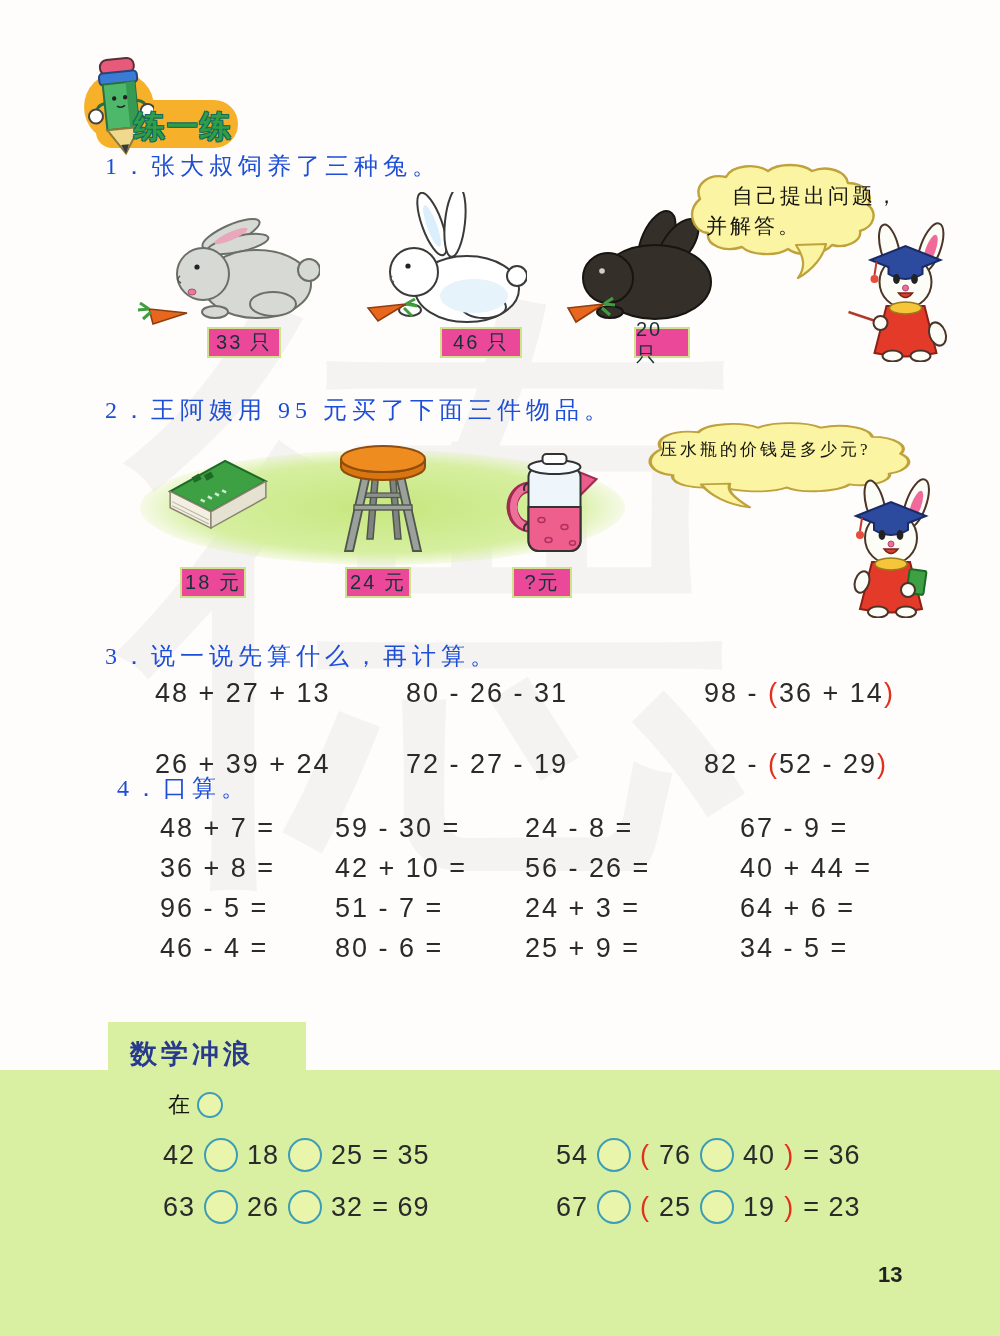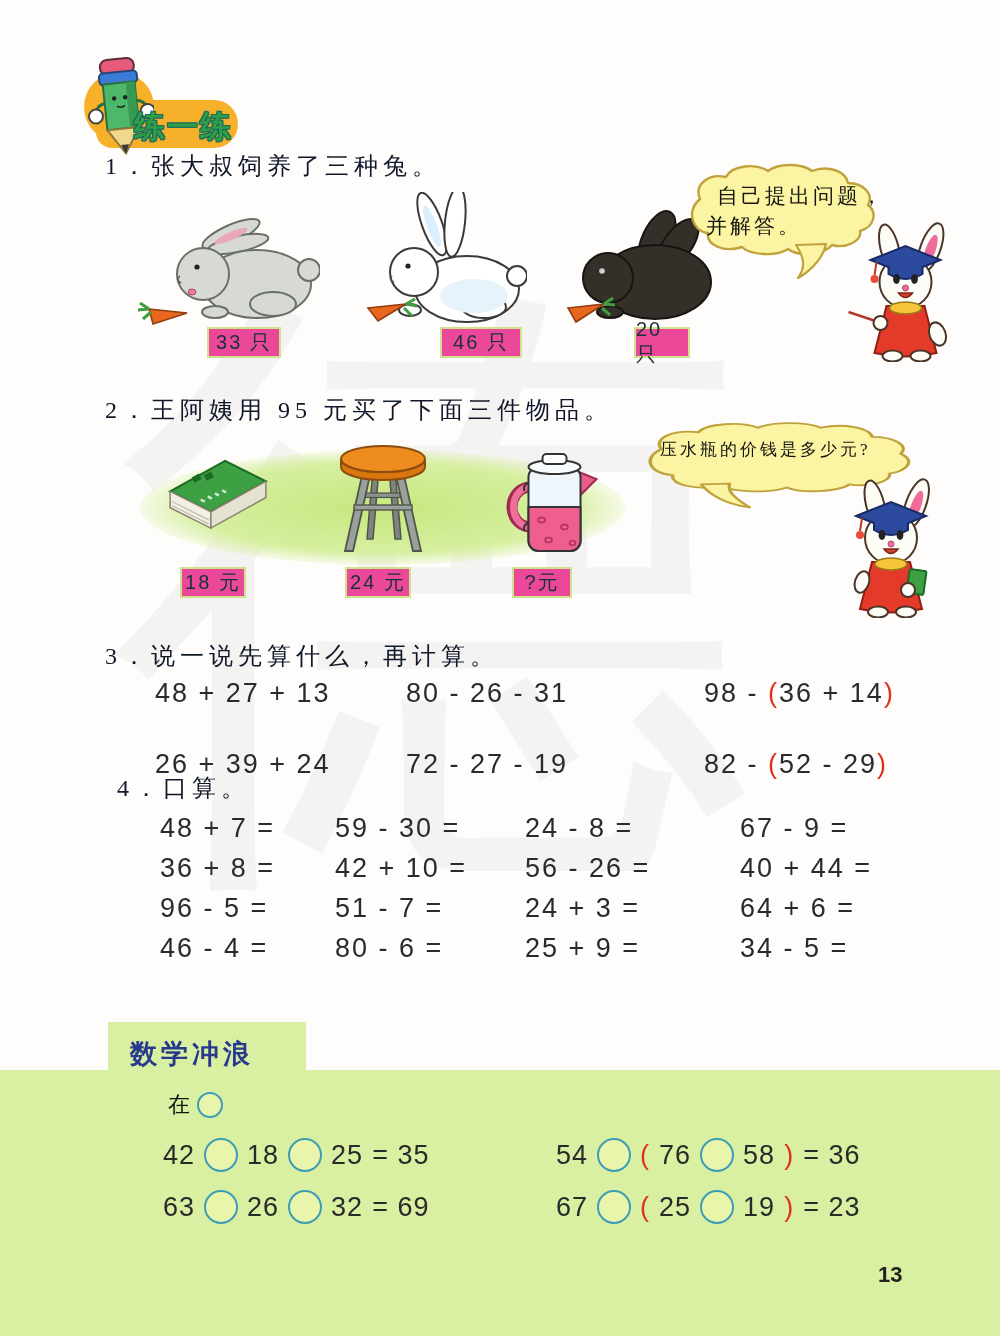--- a/index.html
+++ b/index.html
@@ -16,21 +16,21 @@
   }
   
   .hdr-blob { position:absolute; left:96px; top:100px; width:142px; height:48px;
     background:#f7b02a; border-radius:10px 24px 24px 16px; }
   .hdr-blob::before { content:""; position:absolute; left:-12px; top:-28px; width:70px;
     height:70px; background:#f7b02a; border-radius:50%; }
   .hdr-title { position:absolute; left:134px; top:106px; font-size:31px; font-weight:bold;
     color:#2f9e44; letter-spacing:2px;
     text-shadow:1px 1px 0 #156a60, -1px 1px 0 #156a60, 1px -1px 0 #156a60, -1px -1px 0 #156a60; }
   
-  .ptitle { position:absolute; font-size:24px; letter-spacing:5px; color:#0f172a; white-space:nowrap; }
+  .ptitle { position:absolute; font-size:24px; letter-spacing:5px; color:#1d4ed8; white-space:nowrap; }
   
   .tag { position:absolute; height:31px; background:#ec4899; border:2px solid #cfe28e;
     font-family:"Liberation Sans", sans-serif; font-size:20px; color:#15323a;
     display:flex; align-items:center; justify-content:center; letter-spacing:2px; }
   
   .bubble-text { position:absolute; font-size:21px; letter-spacing:3px; color:#15150f; white-space:nowrap; }
   
   .exprgrid { position:absolute; display:grid; font-family:"Liberation Sans", sans-serif;
     font-size:27px; color:#2a2a2a; }
   .exprgrid > div { letter-spacing:2px; white-space:nowrap; }
@@ -136,21 +136,21 @@
   <div class="tag" style="left:207px; top:327px; width:74px;">33 只</div>
   <div class="tag" style="left:440px; top:327px; width:82px;">46 只</div>
   <div class="tag" style="left:634px; top:327px; width:56px;">20 只</div>
 
   <svg class="abs" style="left:678px; top:160px;" width="200" height="122" viewBox="0 0 200 120">
     <path d="M22,38 C16,24 30,12 48,16 C54,4 78,2 90,10 C100,2 124,2 134,10 C150,4 168,10 170,22
              C186,22 196,34 190,44 C200,52 196,66 182,70 C184,80 168,88 154,84 C146,94 120,96 110,88
              C98,96 72,94 64,86 C46,92 28,84 30,72 C14,70 8,50 22,38 Z" fill="#fbf5a3" stroke="#bfa23c" stroke-width="2.4" stroke-linejoin="round"></path>
     <path d="M118,84 C126,96 128,106 120,117 C136,108 146,94 148,83 Z" fill="#fbf5a3" stroke="#bfa23c" stroke-width="2.2" stroke-linejoin="round"></path>
   </svg>
-  <div class="bubble-text" style="left:717px; top:182px;">自己提出问题，</div>
+  <div class="bubble-text" style="left:732px; top:182px;">自己提出问题，</div>
   <div class="bubble-text" style="left:706px; top:212px;">并解答。</div>
 
   <svg class="abs" style="left:840px; top:222px;" width="125" height="140" viewBox="0 0 120 140">
     <g fill="#fdfdf8" stroke="#4a3528" stroke-width="2">
       <ellipse cx="47" cy="26" rx="9" ry="24" transform="rotate(-14 47 26)"></ellipse>
       <ellipse cx="88" cy="26" rx="10" ry="26" transform="rotate(20 88 26)"></ellipse>
     </g>
     <ellipse cx="88" cy="28" rx="5" ry="16" transform="rotate(20 88 28)" fill="#f06a9a"></ellipse>
     <circle cx="63" cy="60" r="26" fill="#fdfdf8" stroke="#4a3528" stroke-width="2"></circle>
     <polygon points="28,38 63,24 98,38 63,52" fill="#2c4a9e" stroke="#1a2a66" stroke-width="2"></polygon>
@@ -302,21 +302,21 @@
     <span>32</span>
     <span>= 69</span>
   </div>
 
   <div class="eq" style="left:556px; top:1138px;">
     <span>54</span>
     <span class="circle c-big"></span>
     <span class="red">(</span>
     <span>76</span>
     <span class="circle c-big"></span>
-    <span>58</span>
+    <span>40</span>
     <span class="red">)</span>
     <span>= 36</span>
   </div>
   <div class="eq" style="left:556px; top:1190px;">
     <span>67</span>
     <span class="circle c-big"></span>
     <span class="red">(</span>
     <span>25</span>
     <span class="circle c-big"></span>
     <span>19</span>

